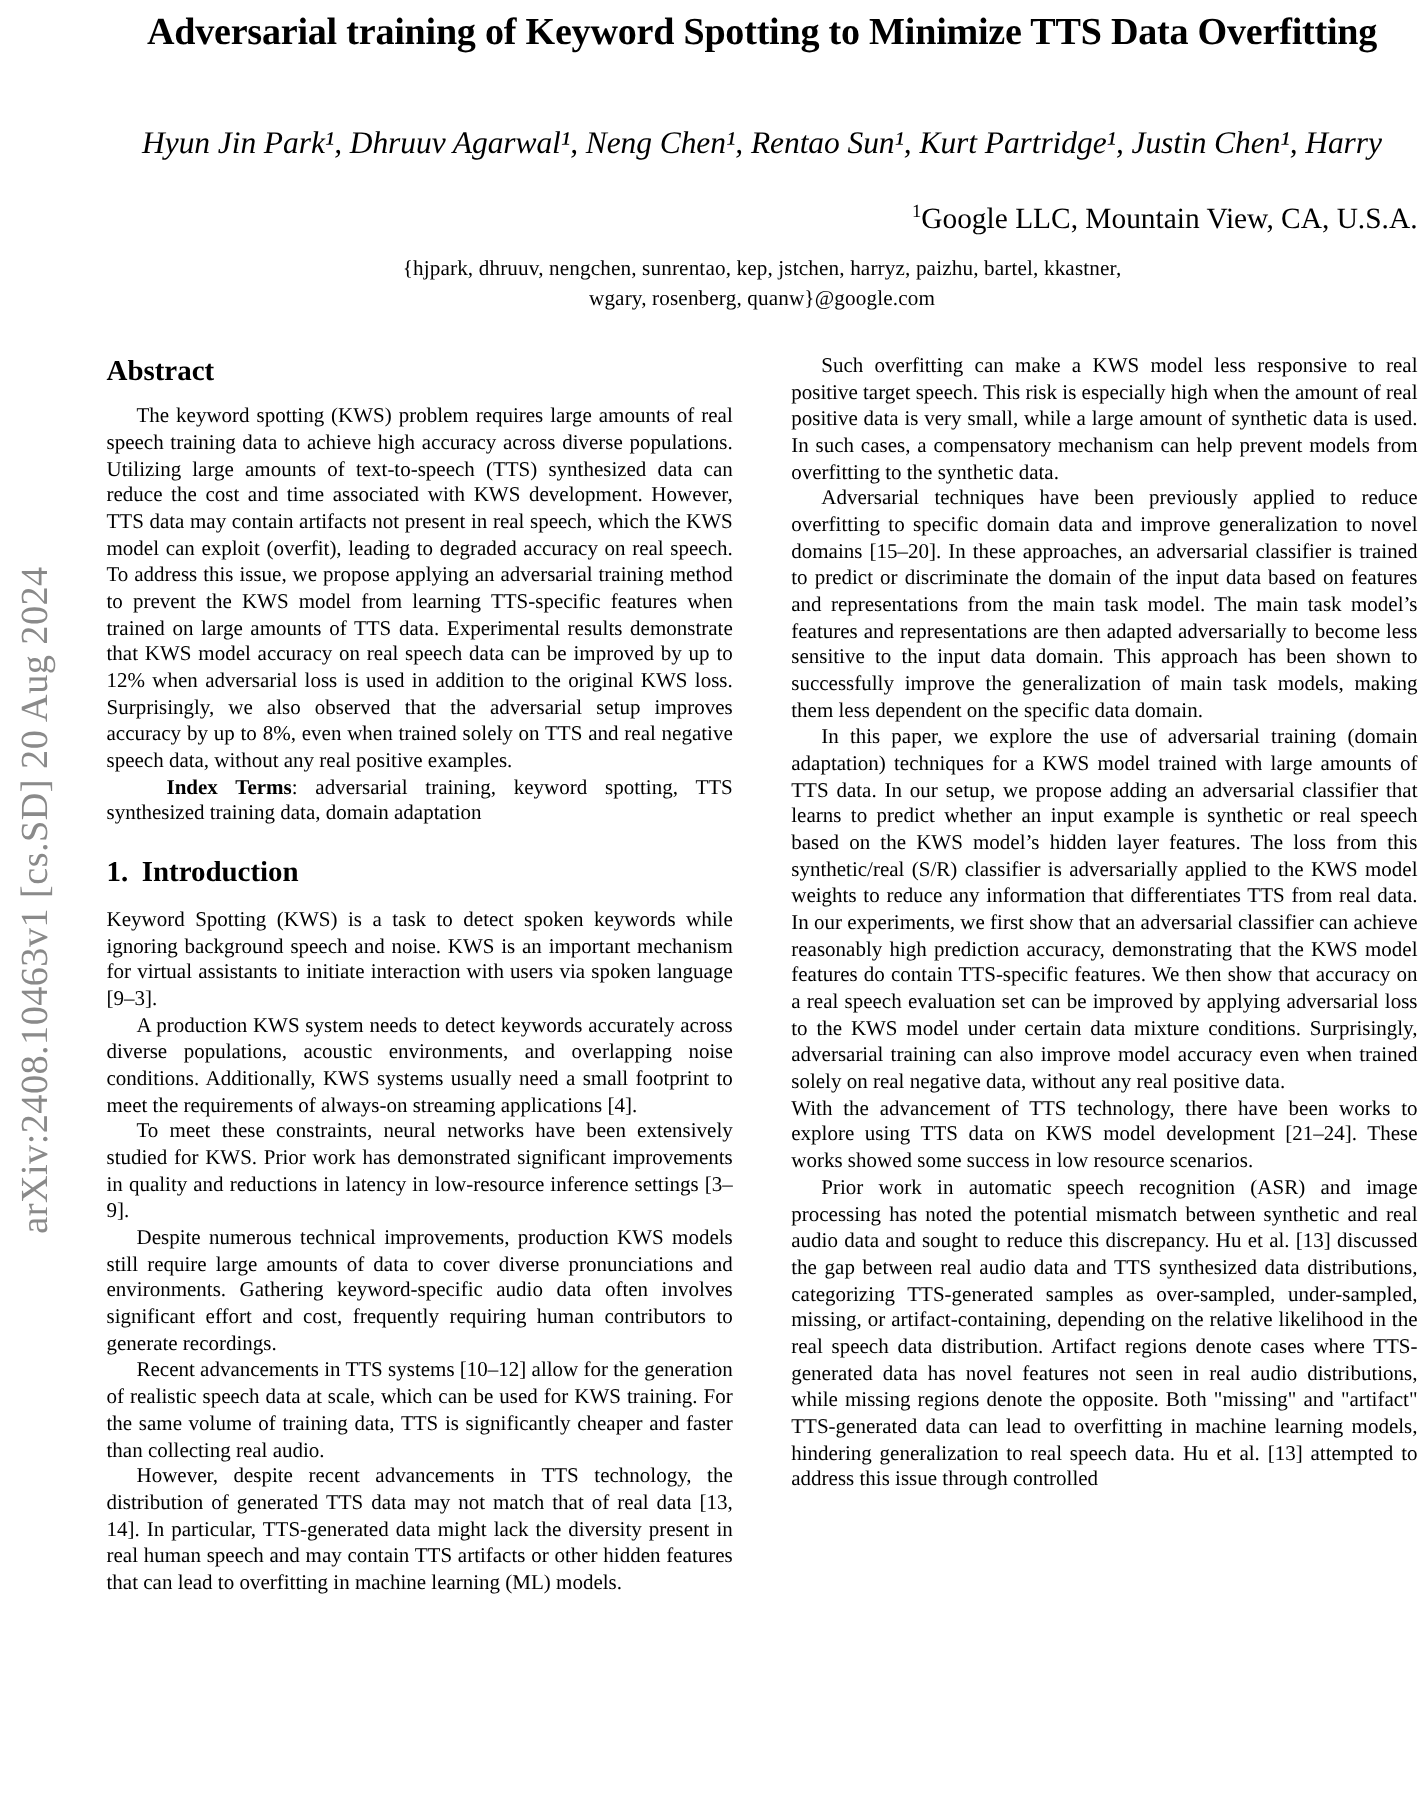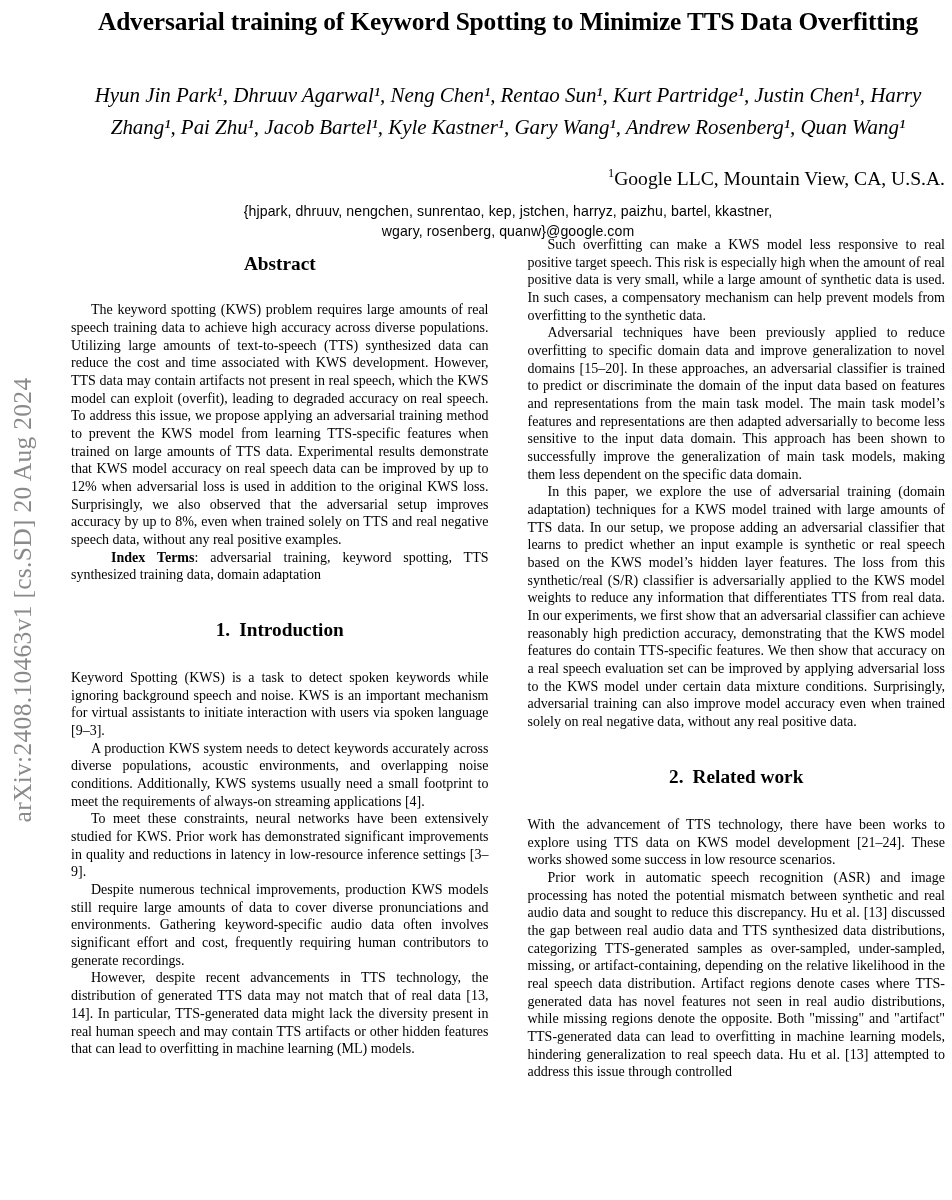--- a/index.html
+++ b/index.html
@@ -78,42 +78,42 @@
   #affiliation sup {
     font-size: 0.63em;
     vertical-align: super;
     line-height: 0;
   }
 
   #emails {
     margin: 0;
     padding-top: 9px;
     text-align: center;
-    font-family: Liberation Sans, sans-serif;
+    font-family: Liberation Serif, serif;
     font-size: 14.1px;
     line-height: 1.46;
     letter-spacing: 0.1px;
   }
 
   
   #columns {
     position: absolute;
     top: 236px;
     left: 0;
     width: 874px;
     display: flex;
     gap: 39px;
   }
   .column {
     width: 418px;
   }
 
   .section-heading {
-    margin: 16px;
-    text-align: center;
+    margin: 0;
+    text-align: left;
     font-size: 19.3px;
     font-weight: bold;
     line-height: 1.2;
   }
   .heading-abstract {
     padding-bottom: 10px;
   }
   .heading-numbered {
     padding-top: 18px;
     padding-bottom: 12px;
@@ -147,21 +147,20 @@
 <div id="arxiv-stamp">
   <div class="stamp-text">arXiv:2408.10463v1  [cs.SD]  20 Aug 2024</div>
 </div>
 
 <div id="page">
 
   <h1 id="paper-title">Adversarial training of Keyword Spotting to Minimize TTS Data Overfitting</h1>
 
   <div id="author-list">
     <div>Hyun Jin Park¹, Dhruuv  Agarwal¹, Neng Chen¹, Rentao Sun¹, Kurt Partridge¹, Justin Chen¹, Harry</div>
-    <div>Zhang¹, Pai Zhu¹, Jacob Bartel¹, Kyle Kastner¹, Gary Wang¹, Andrew Rosenberg¹, Quan Wang¹</div>
   </div>
 
   <div id="affiliation">
     <sup>1</sup><span>Google LLC, Mountain View, CA, U.S.A.</span>
   </div>
 
   <div id="emails">
     <div>{hjpark, dhruuv, nengchen, sunrentao, kep, jstchen, harryz, paizhu, bartel, kkastner,</div>
     <div>wgary, rosenberg, quanw}@google.com</div>
   </div>
@@ -177,31 +176,29 @@
       <p class="body-text noindent"><span class="bold">Index Terms</span><span>: adversarial training, keyword spotting, TTS synthesized training data, domain adaptation</span></p>
 
       <h2 class="section-heading heading-numbered">
         <span class="num">1.</span><span>Introduction</span>
       </h2>
 
       <p class="body-text noindent">Keyword Spotting (KWS) is a task to detect spoken keywords while ignoring background speech and noise. KWS is an important mechanism for virtual assistants to initiate interaction with users via spoken language [9–3].</p>
       <p class="body-text indent">A production KWS system needs to detect keywords accurately across diverse populations, acoustic environments, and overlapping noise conditions. Additionally, KWS systems usually need a small footprint to meet the requirements of always-on streaming applications [4].</p>
       <p class="body-text indent">To meet these constraints, neural networks have been extensively studied for KWS. Prior work has demonstrated significant improvements in quality and reductions in latency in low-resource inference settings [3–9].</p>
       <p class="body-text indent">Despite numerous technical improvements, production KWS models still require large amounts of data to cover diverse pronunciations and environments. Gathering keyword-specific audio data often involves significant effort and cost, frequently requiring human contributors to generate recordings.</p>
+      <p class="body-text indent">Recent advancements in TTS systems [10–12] allow for the generation of realistic speech data at scale, which can be used for KWS training. For the same volume of training data, TTS is significantly cheaper and faster than collecting real audio.</p>
       <p class="body-text indent">However, despite recent advancements in TTS technology, the distribution of generated TTS data may not match that of real data [13, 14]. In particular, TTS-generated data might lack the diversity present in real human speech and may contain TTS artifacts or other hidden features that can lead to overfitting in machine learning (ML) models.</p>
     </div>
 
     <div class="column">
 
       <p class="body-text indent">Such overfitting can make a KWS model less responsive to real positive target speech. This risk is especially high when the amount of real positive data is very small, while a large amount of synthetic data is used. In such cases, a compensatory mechanism can help prevent models from overfitting to the synthetic data.</p>
       <p class="body-text indent">Adversarial techniques have been previously applied to reduce overfitting to specific domain data and improve generalization to novel domains [15–20]. In these approaches, an adversarial classifier is trained to predict or discriminate the domain of the input data based on features and representations from the main task model. The main task model’s features and representations are then adapted adversarially to become less sensitive to the input data domain. This approach has been shown to successfully improve the generalization of main task models, making them less dependent on the specific data domain.</p>
       <p class="body-text indent">In this paper, we explore the use of adversarial training (domain adaptation) techniques for a KWS model trained with large amounts of TTS data. In our setup, we propose adding an adversarial classifier that learns to predict whether an input example is synthetic or real speech based on the KWS model’s hidden layer features. The loss from this synthetic/real (S/R) classifier is adversarially applied to the KWS model weights to reduce any information that differentiates TTS from real data. In our experiments, we first show that an adversarial classifier can achieve reasonably high prediction accuracy, demonstrating that the KWS model features do contain TTS-specific features. We then show that accuracy on a real speech evaluation set can be improved by applying adversarial loss to the KWS model under certain data mixture conditions. Surprisingly, adversarial training can also improve model accuracy even when trained solely on real negative data, without any real positive data.</p>
 
-      <h2 class="section-heading heading-numbered">
-        <span class="num">2.</span><span>Related work</span>
-      </h2>
 
       <p class="body-text noindent">With the advancement of TTS technology, there have been works to explore using TTS data on KWS model development [21–24]. These works showed some success in low resource scenarios.</p>
       <p class="body-text indent">Prior work in automatic speech recognition (ASR) and image processing has noted the potential mismatch between synthetic and real audio data and sought to reduce this discrepancy. Hu et al. [13] discussed the gap between real audio data and TTS synthesized data distributions, categorizing TTS-generated samples as over-sampled, under-sampled, missing, or artifact-containing, depending on the relative likelihood in the real speech data distribution. Artifact regions denote cases where TTS-generated data has novel features not seen in real audio distributions, while missing regions denote the opposite. Both "missing" and "artifact" TTS-generated data can lead to overfitting in machine learning models, hindering generalization to real speech data. Hu et al. [13] attempted to address this issue through controlled</p>
     </div>
 
   </div>
 </div>
 
 </body></html>

